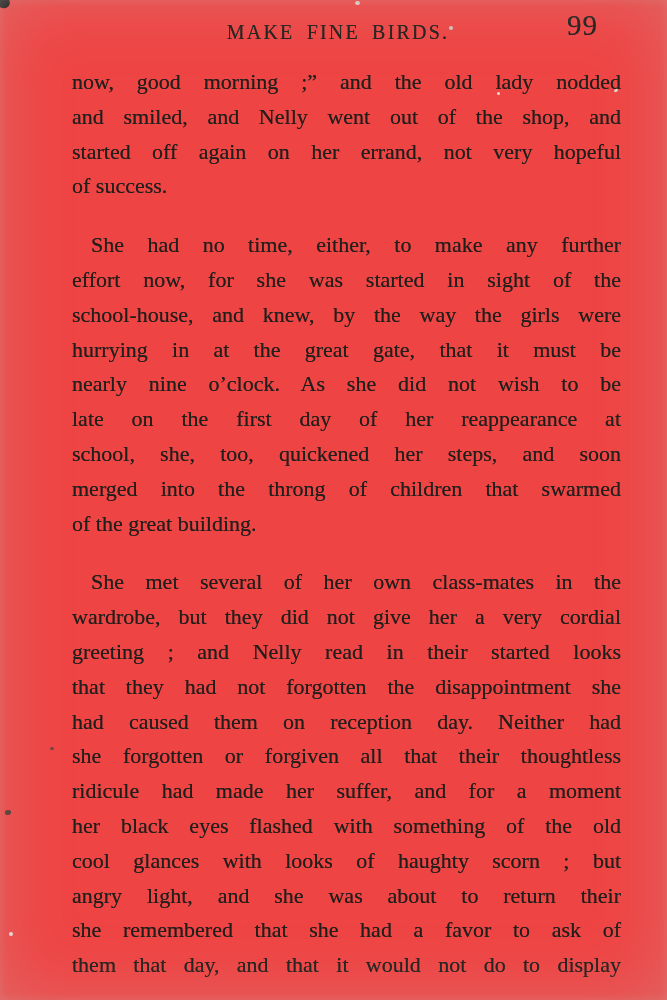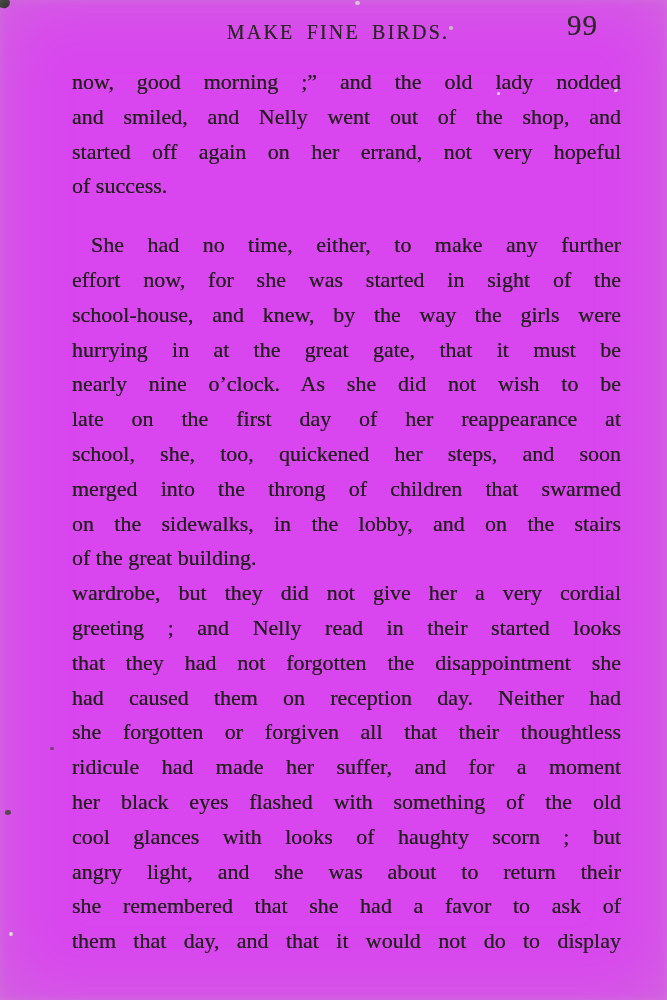--- a/index.html
+++ b/index.html
@@ -90,42 +90,42 @@
   }
   .speck-a { left: 449px; top: 26px; width: 4px; height: 4px; background: #c9c6bf; border-radius: 50%; }
   .speck-b { left: 355px; top: 1px;  width: 5px; height: 4px; background: #d5d2cb; border-radius: 50%; }
   .speck-c { left: 497px; top: 92px; width: 3px; height: 3px; background: #dddad3; border-radius: 50%; }
   .speck-d { left: 614px; top: 89px; width: 4px; height: 3px; background: #dcd9d2; border-radius: 50%; transform: rotate(-30deg); }
   .speck-e { left: 9px;  top: 932px; width: 4px; height: 4px; background: #e2dfd8; border-radius: 50%; }
 </style>
 </head>
 <body>
 
-<div class="page" style="background: #d946ef; color: rgb(33, 31, 28);">
+<div class="page" style="background: #ef4444; color: rgb(33, 31, 28);">
 
   <header class="running-head">
     <span class="head-title">MAKE FINE BIRDS.</span>
     <span class="head-page">99</span>
   </header>
 
   <main class="text-block" id="text-block">
       <div class="line">now, good morning ;” and the old lady nodded</div>
       <div class="line">and smiled, and Nelly went out of the shop, and</div>
       <div class="line">started off again on her errand, not very hopeful</div>
       <div class="line flush">of success.</div>
       <div class="line indent">She had no time, either, to make any further</div>
       <div class="line">effort now, for she was started in sight of the</div>
       <div class="line">school-house, and knew, by the way the girls were</div>
       <div class="line">hurrying in at the great gate, that it must be</div>
       <div class="line">nearly nine o’clock.  As she did not wish to be</div>
       <div class="line">late on the first day of her reappearance at</div>
       <div class="line">school, she, too, quickened her steps, and soon</div>
       <div class="line">merged into the throng of children that swarmed</div>
-      <div class="line">on the sidewalks, in the lobby, and on the stairs</div>
       <div class="line flush">of the great building.</div>
+      <div class="line indent">She met several of her own class-mates in the</div>
       <div class="line">wardrobe, but they did not give her a very cordial</div>
       <div class="line">greeting ; and Nelly read in their started looks</div>
       <div class="line">that they had not forgotten the disappointment she</div>
       <div class="line">had caused them on reception day.  Neither had</div>
       <div class="line">she forgotten or forgiven all that their thoughtless</div>
       <div class="line">ridicule had made her suffer, and for a moment</div>
       <div class="line">her black eyes flashed with something of the old</div>
       <div class="line">cool glances with looks of haughty scorn ; but</div>
       <div class="line">angry light, and she was about to return their</div>
       <div class="line">she remembered that she had a favor to ask of</div>

